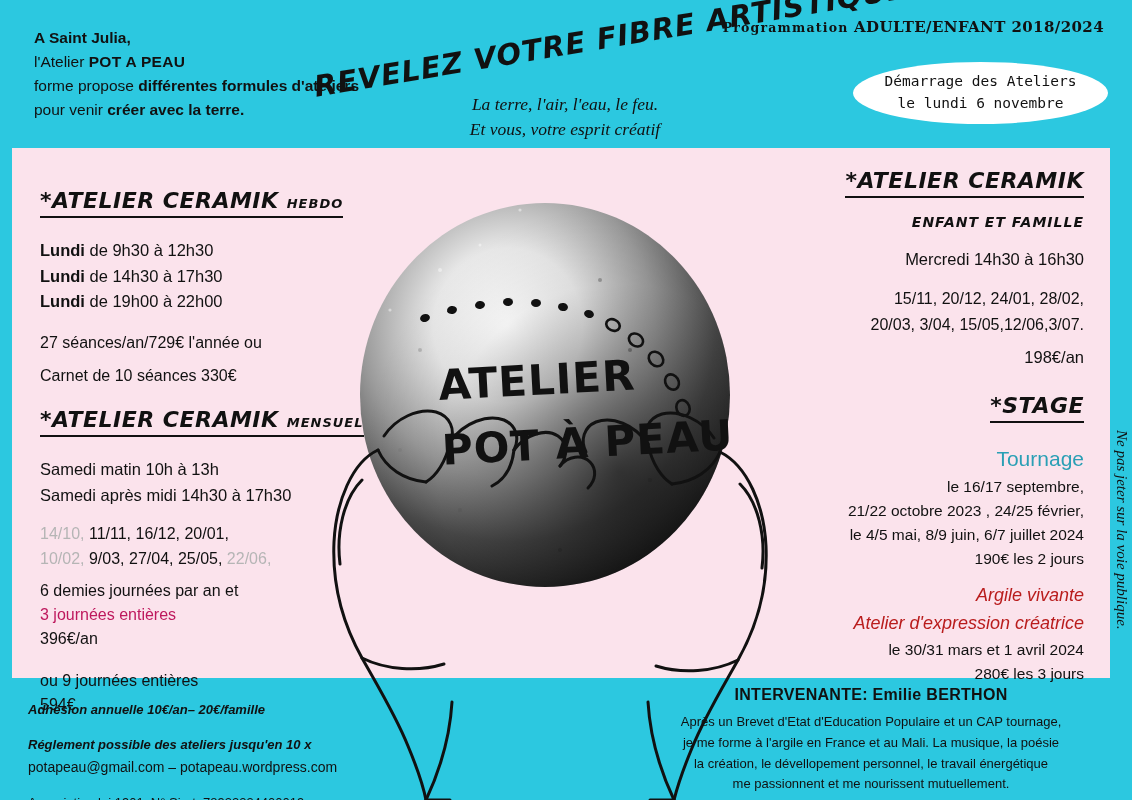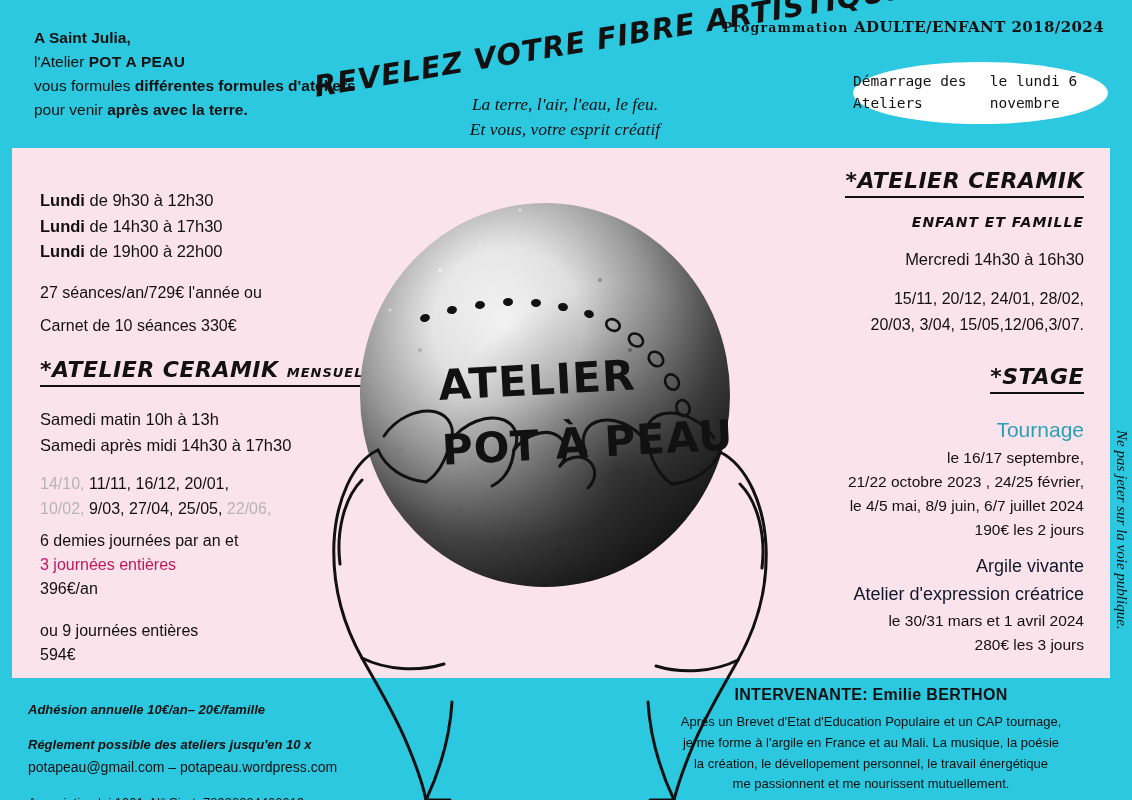--- a/index.html
+++ b/index.html
@@ -79,21 +79,21 @@
 
   .bubble {
     position: absolute;
     right: 24px;
     top: 62px;
     width: 255px;
     height: 62px;
     background: #ffffff;
     border-radius: 50% / 50%;
     display: flex;
-    flex-direction: row;
+    flex-direction: column;
     align-items: center;
     justify-content: center;
     font-family: "DejaVu Sans Mono", monospace;
     font-size: 14.5px;
     line-height: 1.5;
     color: #111;
   }
 
   
   .panel {
@@ -185,23 +185,24 @@
   }
   .stage-title {
     margin-top: 26px;
   }
   .teal-big {
     color: #2a9fb5;
     font-size: 21px;
     margin-top: 10px;
   }
   .teal-mid {
-    color: #0f172a;
+    color: #b91c1c;
     font-size: 18px;
     margin-top: 14px;
+    font-style: italic;
   }
   .r-small {
     font-size: 15.5px;
     line-height: 1.55;
     margin-top: 4px;
   }
 
   
   .vertical {
     position: absolute;
@@ -273,22 +274,22 @@
   }
 </style>
 </head>
 <body>
 
 <div class="poster">
 
   <div class="top-left">
     <div class="line1"><b>A  Saint Julia,</b></div>
     <div><span>l'Atelier </span><span class="atelier-name">POT A PEAU</span></div>
-    <div><span>vous formules </span><b>différentes formules d'ateliers</b></div>
-    <div><span>pour venir </span><b>après avec la terre.</b></div>
+    <div><span>forme propose </span><b>différentes formules d'ateliers</b></div>
+    <div><span>pour venir </span><b>créer avec la terre.</b></div>
   </div>
 
   <div class="headline">REVELEZ VOTRE FIBRE ARTISTIQUE!</div>
 
   <div class="tagline">
     <div>La terre, l'air, l'eau, le feu.</div>
     <div>Et vous, votre esprit créatif</div>
     <div>qui la façonne.</div>
   </div>
 
@@ -298,20 +299,26 @@
 
   <div class="bubble">
     <div>Démarrage des Ateliers</div>
     <div>le lundi 6 novembre</div>
   </div>
 
   <div class="panel">
 
     <div class="col-left">
 
+      <div class="sect-wrap">
+        <h2 class="sect">
+          <span>*ATELIER CERAMIK</span>
+          <span class="sub">HEBDO</span>
+        </h2>
+      </div>
 
       <div class="schedule">
         <div><b>Lundi</b> <span>de  9h30 à 12h30</span></div>
         <div><b>Lundi</b> <span>de 14h30 à 17h30</span></div>
         <div><b>Lundi</b> <span>de 19h00 à 22h00</span></div>
       </div>
 
       <div class="price-line">27 séances/an/729€ l'année ou</div>
       <div class="price-line" style="margin-bottom:18px">Carnet de 10 séances 330€</div>
 
@@ -350,20 +357,21 @@
     </div>
 
     <div class="col-right">
       <h2 class="sect">*ATELIER CERAMIK</h2>
       <div class="r-sub">ENFANT ET FAMILLE</div>
       <div class="r-line">Mercredi 14h30 à 16h30</div>
       <div class="r-dates">
         <div>15/11, 20/12, 24/01, 28/02,</div>
         <div>20/03, 3/04, 15/05,12/06,3/07.</div>
       </div>
+      <div class="r-price">198€/an</div>
 
       <div class="stage-title">
         <h2 class="sect">*STAGE</h2>
       </div>
 
       <div class="teal-big">Tournage</div>
       <div class="r-small">
         <div>le  16/17  septembre,</div>
         <div>21/22 octobre 2023 , 24/25 février,</div>
         <div>le 4/5 mai,  8/9 juin, 6/7 juillet 2024</div>

